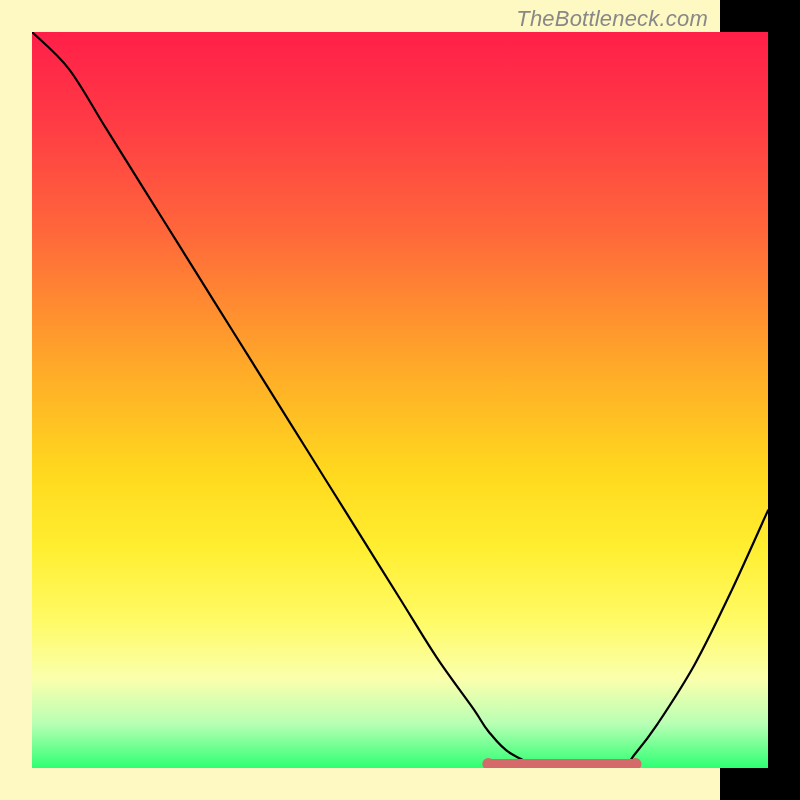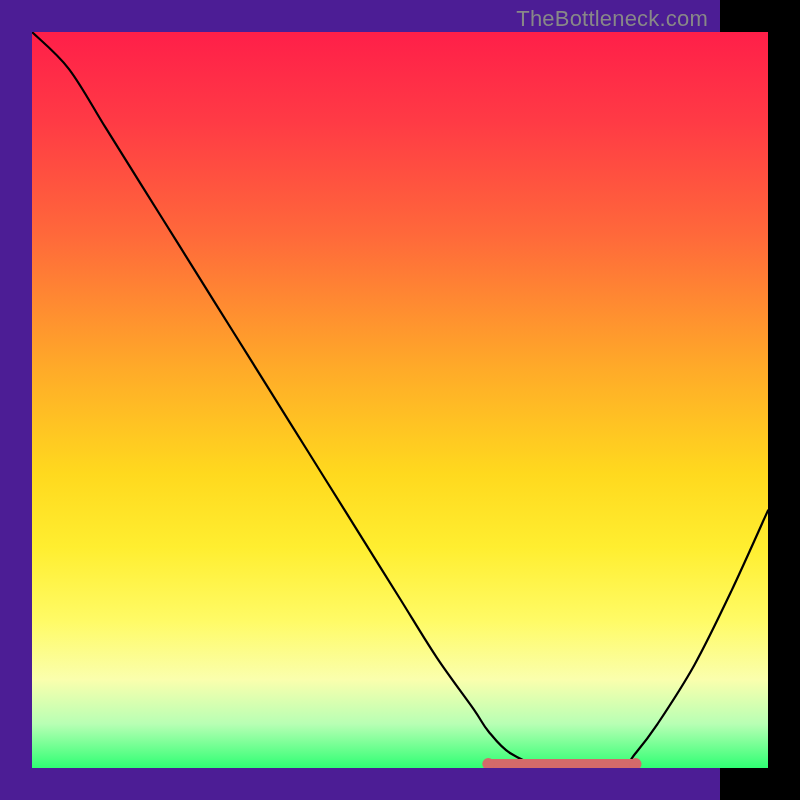--- a/index.html
+++ b/index.html
@@ -1,21 +1,22 @@
 <!DOCTYPE html>
 <html><head>
 <meta charset="utf-8">
 <style>
   * { margin: 0; padding: 0; box-sizing: border-box; }
   html, body { width: 800px; height: 800px; overflow: hidden; background: #000; }
   .stage {
     position: relative;
     width: 720px;
     height: 800px;
-    background: #4c1d95;
+    background: #fef9c3;
+    font-style: italic;
   }
   .watermark {
     position: absolute;
     top: 6px;
     right: 12px;
     color: #888;
     font-family: Arial, Helvetica, sans-serif;
     font-size: 22px;
     letter-spacing: 0.2px;
     z-index: 10;

